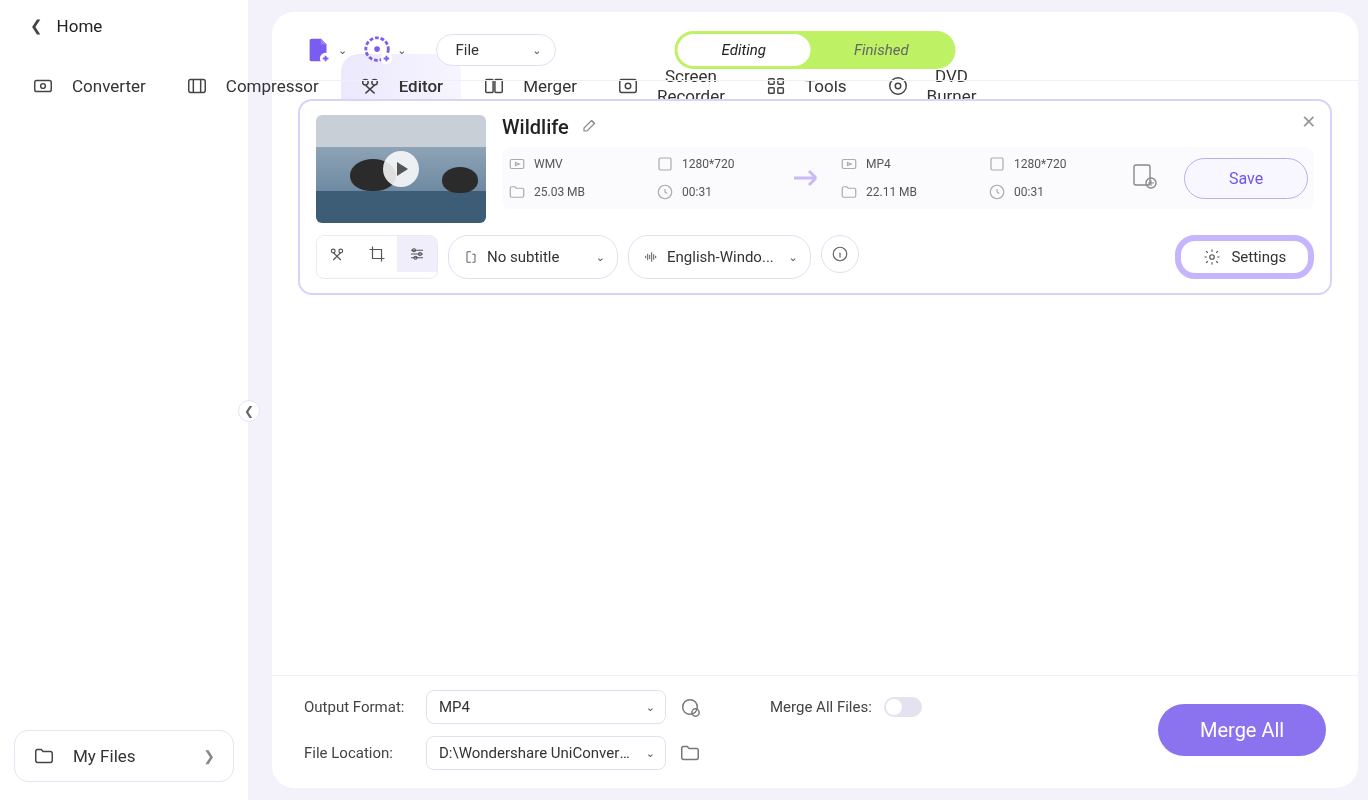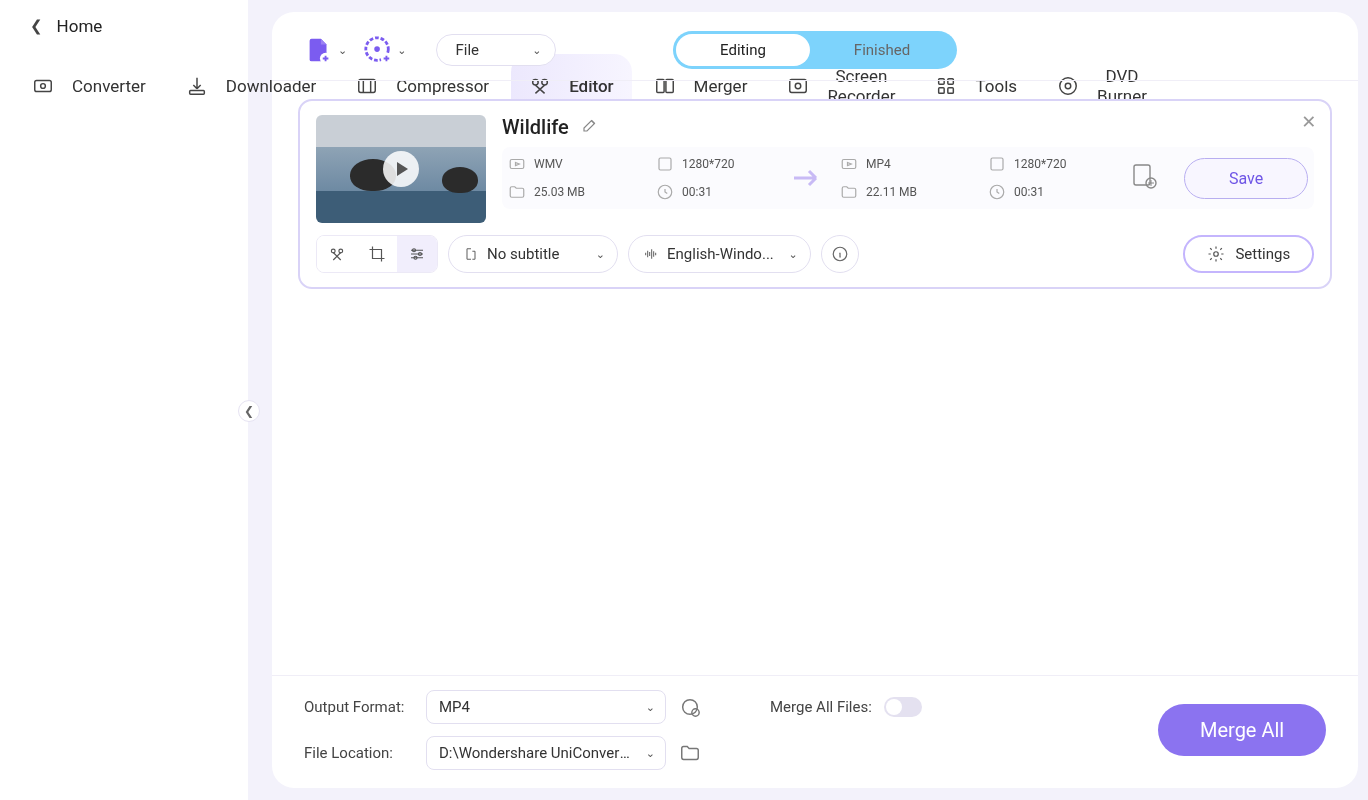--- a/index.html
+++ b/index.html
@@ -16,21 +16,21 @@
 .myfiles .chev-r { margin-left:auto; color:#888; font-size:14px; }
 .collapse-btn { position:absolute; right:-12px; top:400px; width:22px; height:22px; background:#fff; border:1px solid #e6e3f2; border-radius:50%; display:flex; align-items:center; justify-content:center; font-size:12px; color:#666; cursor:pointer; }
 .main { flex:1; padding:12px 24px 12px 24px; display:flex; flex-direction:column; }
 .panel { background:#fff; border-radius:22px; flex:1; display:flex; flex-direction:column; overflow:hidden; }
 .toolbar { display:flex; align-items:center; gap:16px; padding:22px 32px 14px 32px; border-bottom:1px solid #f0eef7; position:relative; }
 .tb-iconbtn { display:flex; align-items:center; gap:4px; cursor:pointer; }
 .tb-iconbtn svg { width:30px; height:30px; }
 .tb-iconbtn .carrot { font-size:11px; color:#555; }
 .edit-select { margin-left:14px; border:1px solid #e2dff0; border-radius:18px; padding:6px 40px 6px 18px; font-size:15px; color:#333; position:relative; min-width:120px; background:#fff; cursor:pointer; }
 .edit-select .carrot { position:absolute; right:14px; top:50%; transform:translateY(-50%); font-size:11px; color:#555; }
-.seg { margin-left:auto; margin-right:auto; position:absolute; left:50%; transform:translateX(-50%); display:flex; background:#7dd3fc; border-radius:22px; padding:3px; }
+.seg { margin-left:auto; margin-right:auto; position:absolute; left:50%; transform:translateX(-50%); display:flex; background:#bef264; border-radius:22px; padding:3px;font-style:italic; }
 .seg-item { padding:7px 44px; border-radius:20px; font-size:15px; color:#666; cursor:pointer; }
 .seg-item.active { background:#fff; color:#222; }
 .content { flex:1; padding:18px 26px; overflow:auto; }
 .card { border:2px solid #d9d3f7; border-radius:14px; padding:14px 16px 14px 16px; position:relative; background:#fff; }
 .close-x { position:absolute; right:14px; top:10px; font-size:18px; color:#999; cursor:pointer; }
 .card-top { display:flex; gap:16px; align-items:flex-start; }
 .thumb { width:170px; height:108px; border-radius:6px; background:linear-gradient(#c9cfd6 0%,#c9cfd6 30%,#8ea3b5 30%,#6e8aa3 70%,#3d5d77 70%,#3d5d77 100%); position:relative; flex-shrink:0; }
 .seal { position:absolute; left:34px; top:44px; width:46px; height:32px; background:#2b2b2b; border-radius:50% 50% 46% 46%; }
 .seal2 { position:absolute; left:126px; top:52px; width:36px; height:26px; background:#2b2b2b; border-radius:50% 50% 46% 46%; }
 .play-circ { position:absolute; left:50%; top:50%; transform:translate(-50%,-50%); width:36px; height:36px; background:rgba(255,255,255,.85); border-radius:50%; display:flex; align-items:center; justify-content:center; }
@@ -51,21 +51,21 @@
 .card-bottom { display:flex; gap:10px; margin-top:12px; }
 .tool-group { display:flex; border:1px solid #ece9f6; border-radius:8px; overflow:hidden; }
 .tool-btn { width:40px; height:36px; display:flex; align-items:center; justify-content:center; cursor:pointer; background:#fff; }
 .tool-btn.active { background:#f1eefc; }
 .tool-btn svg { width:18px; height:18px; stroke:#555; fill:none; stroke-width:1.6; }
 .pill-select { border:1px solid #e2dff0; border-radius:20px; padding:7px 36px 7px 14px; font-size:15px; color:#333; background:#fff; position:relative; cursor:pointer; display:flex; align-items:center; gap:8px; min-width:170px; }
 .pill-select .carrot { position:absolute; right:12px; top:50%; transform:translateY(-50%); font-size:11px; color:#555; }
 .pill-select svg { width:16px; height:16px; stroke:#666; fill:none; stroke-width:1.6; }
 .circ-btn { width:38px; height:38px; border:1px solid #e2dff0; border-radius:50%; display:flex; align-items:center; justify-content:center; cursor:pointer; background:#fff; }
 .circ-btn svg { width:18px; height:18px; stroke:#666; fill:none; stroke-width:1.6; }
-.settings-pill { margin-left:auto; border:2px solid #c4b5fd; border-radius:20px; padding:7px 22px; font-size:15px; color:#333; background:#fff; display:flex; align-items:center; gap:10px; cursor:pointer; }
+.settings-pill { margin-left:auto; border:6px solid #c4b5fd; border-radius:20px; padding:7px 22px; font-size:15px; color:#333; background:#fff; display:flex; align-items:center; gap:10px; cursor:pointer; }
 .settings-pill svg { width:18px; height:18px; stroke:#555; fill:none; stroke-width:1.6; }
 .footer { border-top:1px solid #f0eef7; padding:14px 32px 18px 32px; display:grid; grid-template-columns:110px 240px 38px 30px auto auto 1fr auto; align-items:center; gap:12px; row-gap:12px; }
 .flabel { font-size:15px; color:#444; }
 .fselect { border:1px solid #e2dff0; border-radius:8px; padding:7px 34px 7px 12px; font-size:15px; color:#333; position:relative; background:#fff; cursor:pointer; white-space:nowrap; overflow:hidden; text-overflow:ellipsis; }
 .fselect .carrot { position:absolute; right:10px; top:50%; transform:translateY(-50%); font-size:11px; color:#555; }
 .ficon { width:24px; height:24px; display:flex; align-items:center; justify-content:center; }
 .ficon svg { width:22px; height:22px; stroke:#777; fill:none; stroke-width:1.6; }
 .merge-label { font-size:15px; color:#444; }
 .toggle { width:38px; height:20px; background:#e4e1f0; border-radius:12px; position:relative; cursor:pointer; }
 .toggle::after { content:""; position:absolute; left:2px; top:2px; width:16px; height:16px; background:#fff; border-radius:50%; }
@@ -85,29 +85,20 @@
           <svg viewBox="0 0 24 24">
             <rect x="3" y="6" width="18" height="12" rx="2"></rect>
             <circle cx="12" cy="12" r="2.6"></circle>
           </svg>
         </span>
       <span>Converter</span>
     </div>
     <div class="nav-item">
       <span class="nav-icon">
           <svg viewBox="0 0 24 24">
-            <path d="M12 3v12m0 0l-4-4m4 4l4-4"></path>
-            <rect x="4" y="17" width="16" height="4" rx="1"></rect>
-          </svg>
-        </span>
-      <span>Downloader</span>
-    </div>
-    <div class="nav-item">
-      <span class="nav-icon">
-          <svg viewBox="0 0 24 24">
             <rect x="3" y="5" width="18" height="14" rx="2"></rect>
             <path d="M8 5v14M16 5v14"></path>
           </svg>
         </span>
       <span>Compressor</span>
     </div>
     <div class="nav-item active">
       <span class="nav-icon">
           <svg viewBox="0 0 24 24">
             <circle cx="7" cy="8" r="3"></circle>
@@ -148,20 +139,29 @@
     </div>
     <div class="nav-item">
       <span class="nav-icon">
           <svg viewBox="0 0 24 24">
             <circle cx="12" cy="12" r="9"></circle>
             <circle cx="12" cy="12" r="3"></circle>
           </svg>
         </span>
       <span>DVD Burner</span>
     </div>
+  </div>
+  <div class="myfiles">
+    <span class="nav-icon">
+        <svg viewBox="0 0 24 24">
+          <path d="M3 7a2 2 0 012-2h4l2 2h8a2 2 0 012 2v8a2 2 0 01-2 2H5a2 2 0 01-2-2V7z"></path>
+        </svg>
+      </span>
+    <span>My Files</span>
+    <span class="chev-r">❯</span>
   </div>
   <div class="collapse-btn">❮</div>
 </div>
 
 <div class="main">
 <div class="panel">
 
   <div class="toolbar">
     <div class="tb-iconbtn">
       <svg viewBox="0 0 32 32">

